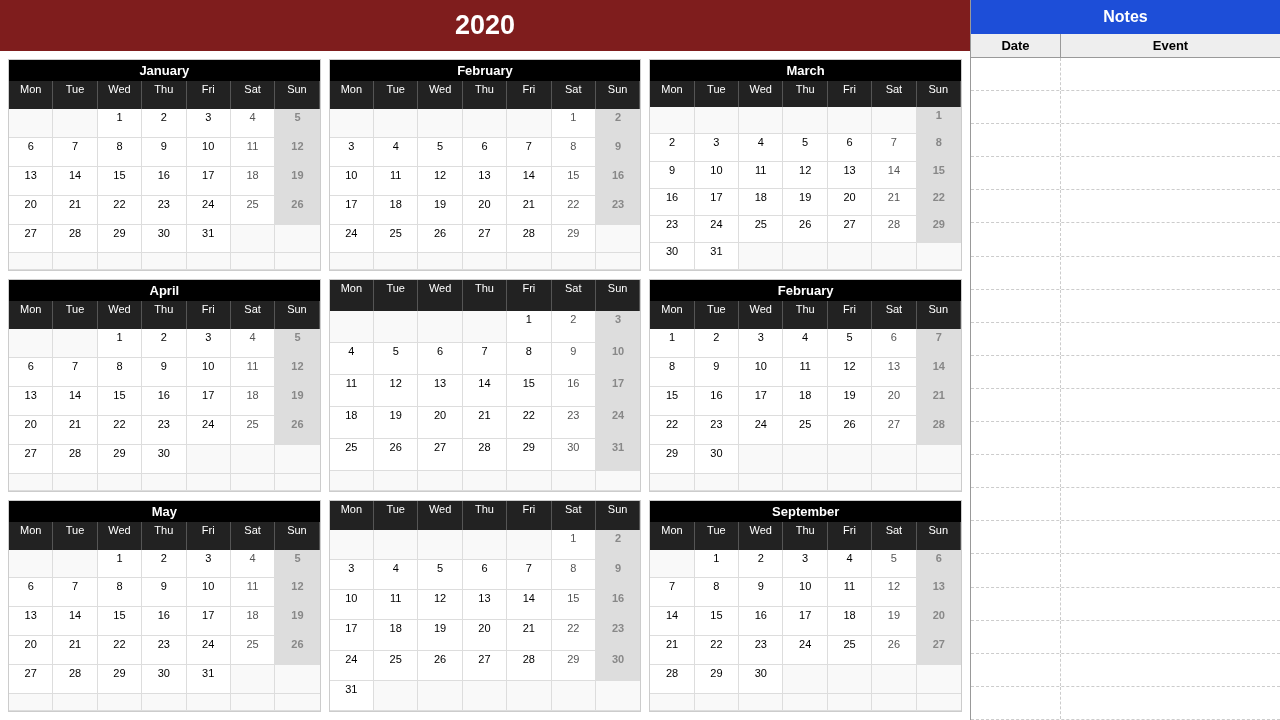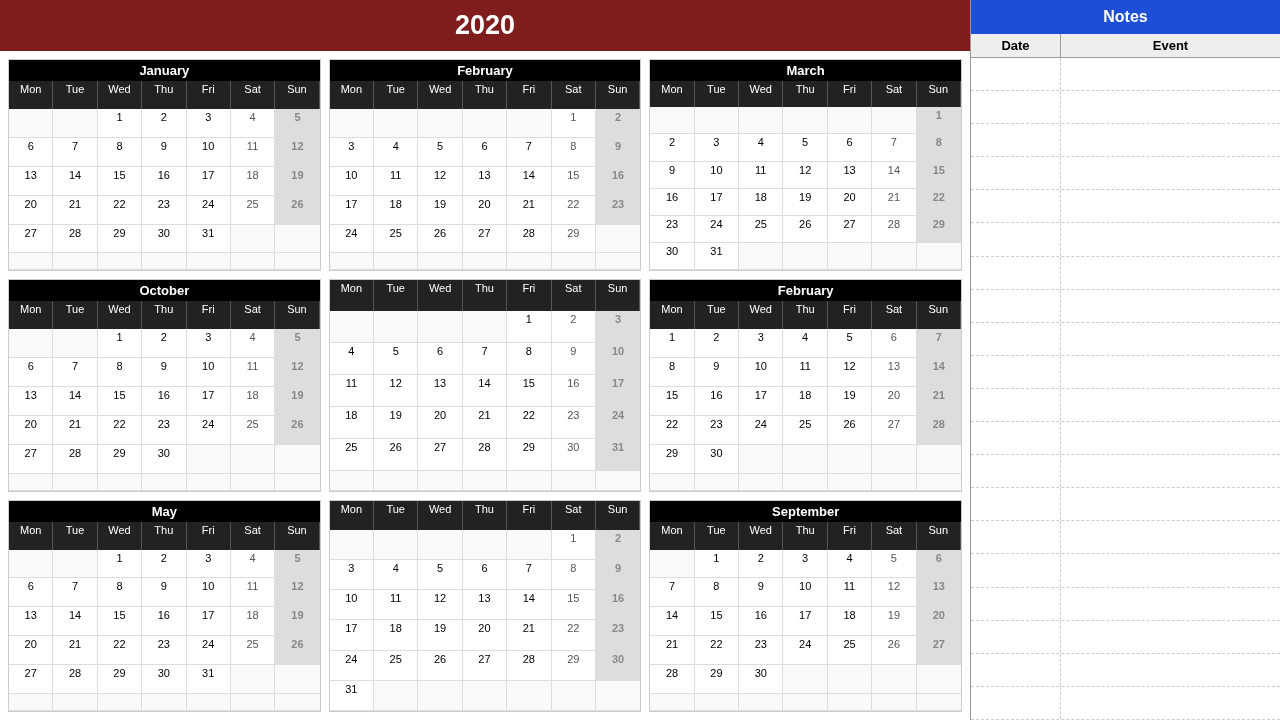--- a/index.html
+++ b/index.html
@@ -200,21 +200,21 @@
           <div class="day-cell">30</div>
           <div class="day-cell">31</div>
           <div class="day-cell empty"></div>
           <div class="day-cell empty"></div>
           <div class="day-cell empty"></div>
           <div class="day-cell empty saturday"></div>
           <div class="day-cell empty sunday"></div>
         </div>
       </div>
       <div class="month-calendar">
-        <div class="month-header">October</div>
+        <div class="month-header">April</div>
         <div class="cal-grid">
           <div class="day-header">Mon</div>
           <div class="day-header">Tue</div>
           <div class="day-header">Wed</div>
           <div class="day-header">Thu</div>
           <div class="day-header">Fri</div>
           <div class="day-header">Sat</div>
           <div class="day-header">Sun</div>
           <div class="day-cell empty"></div>
           <div class="day-cell empty"></div>

